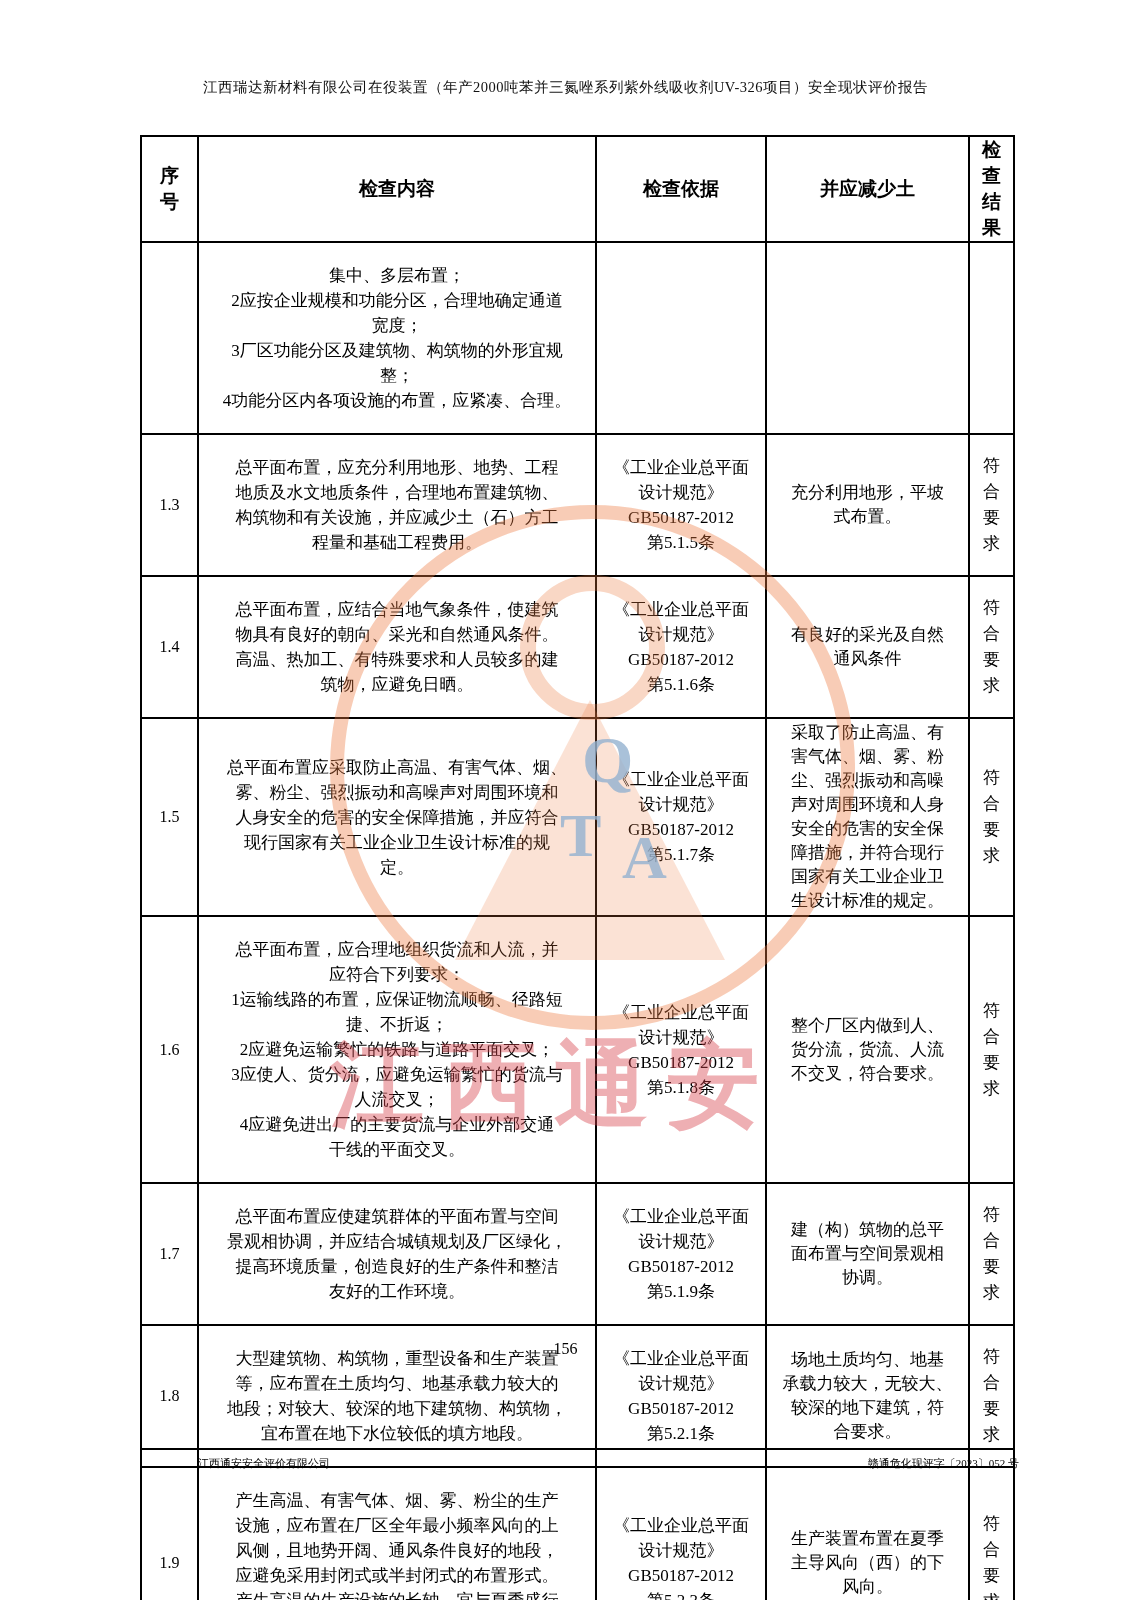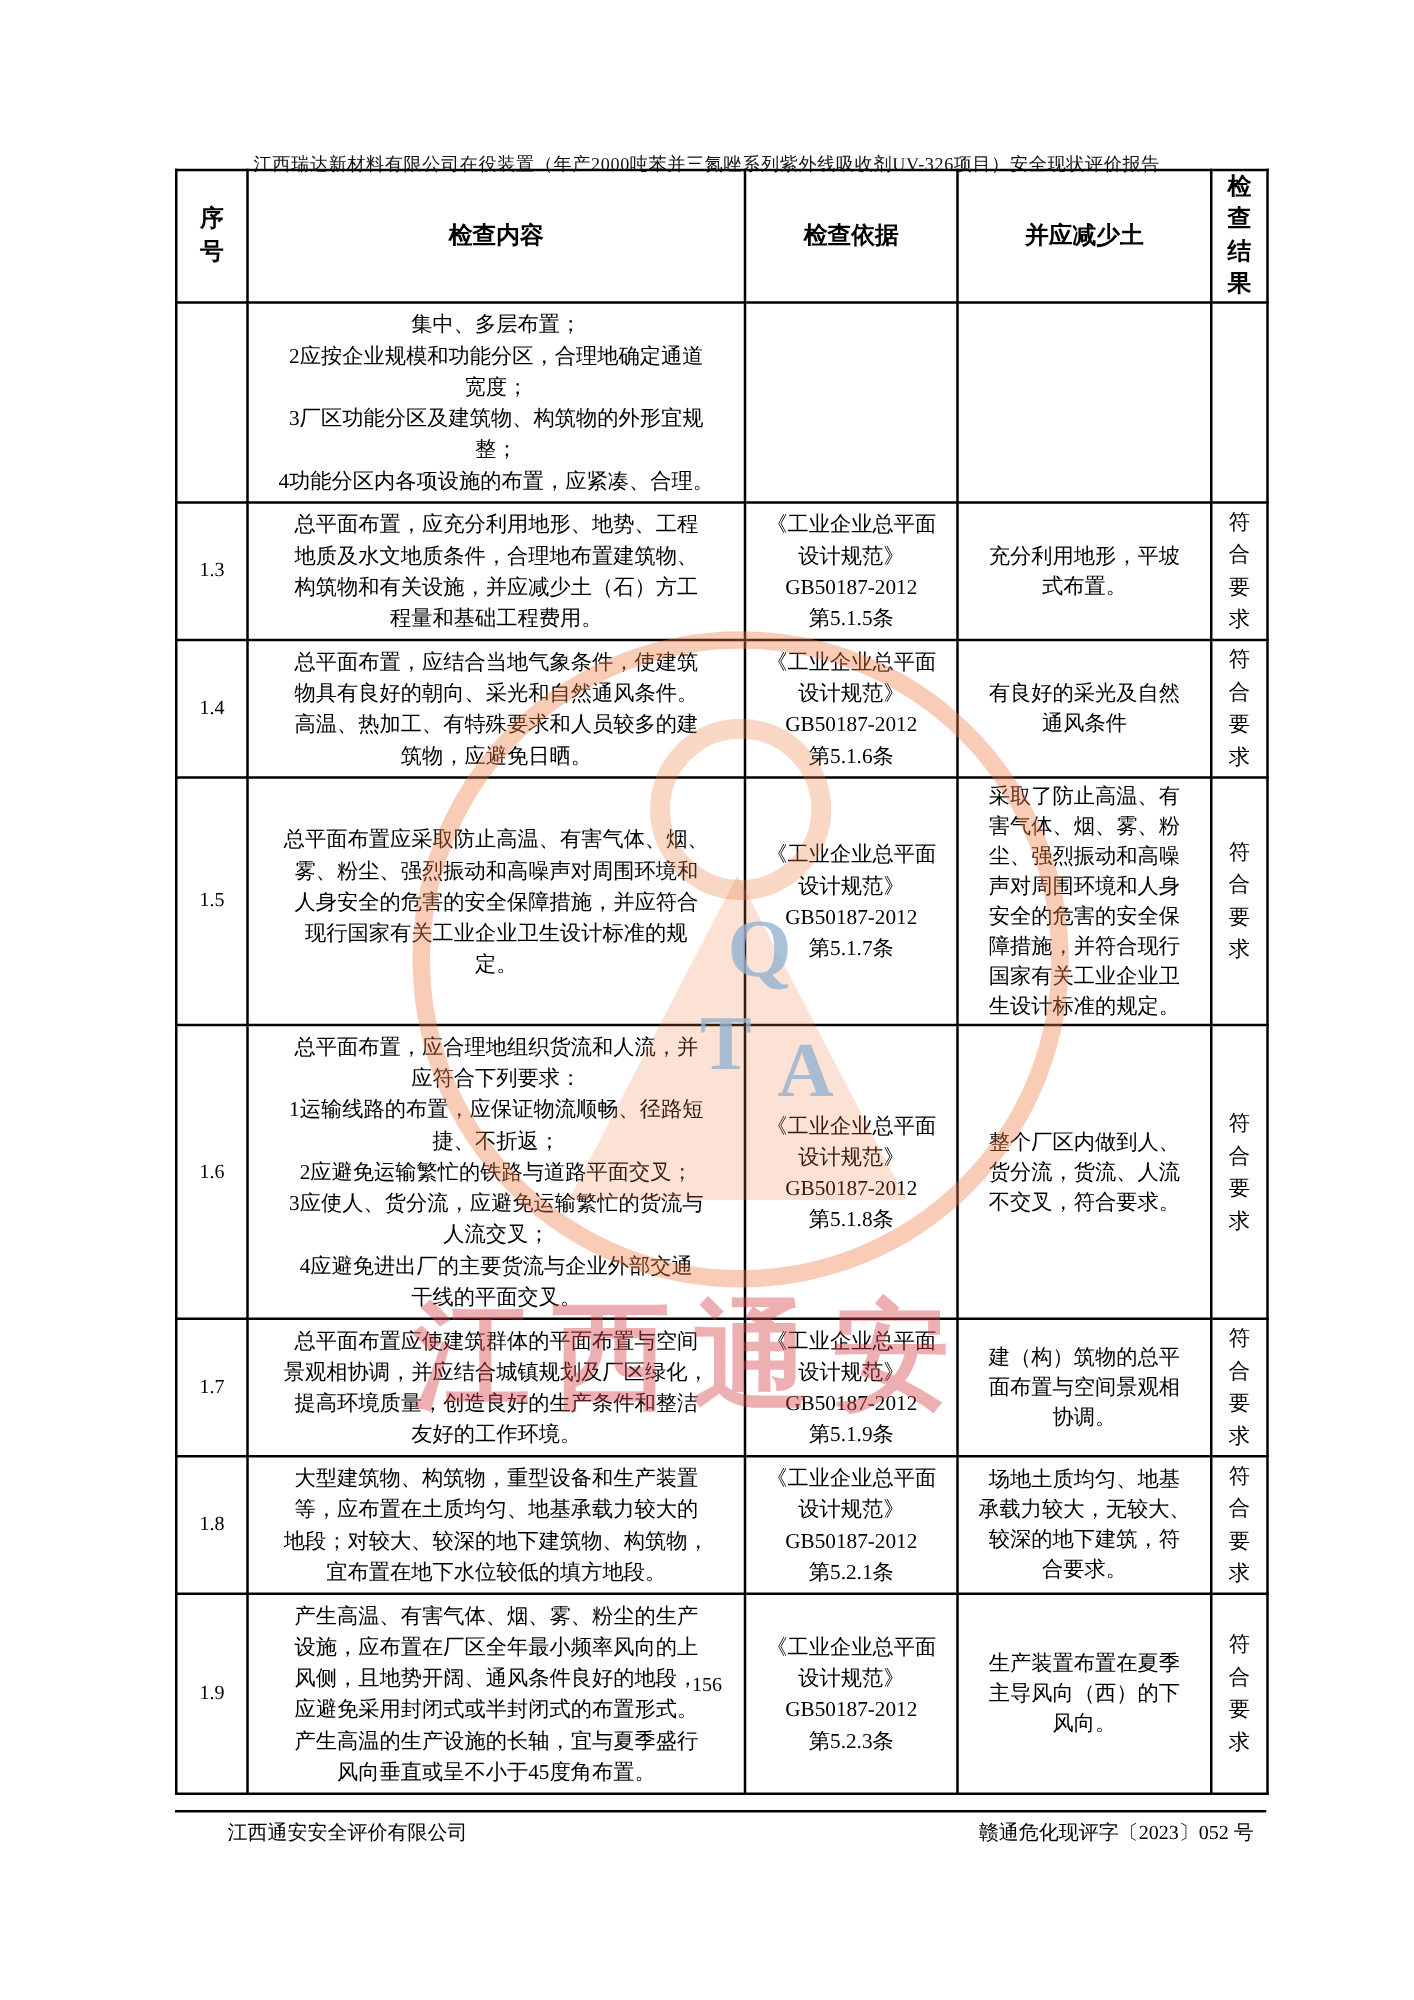--- a/index.html
+++ b/index.html
@@ -6,61 +6,61 @@
   html,body { width:1131px; height:1600px; }
   body {
     background:#ffffff;
     color:#000;
     font-family:"Liberation Serif","DejaVu Serif",serif;
     position:relative;
     overflow:hidden;
   }
   .doc-header {
     position:absolute; top:78px; left:0; width:100%;
-    text-align:center; font-size:14.5px; letter-spacing:0.5px; color:#111;margin-top:44px;
+    text-align:center; font-size:14.5px; letter-spacing:0.5px; color:#111;
   }
   table.check-table {
     position:absolute; left:140px; top:135px; width:873px;
     border-collapse:collapse; table-layout:fixed;
   }
   .check-table th, .check-table td {
     border:2px solid #000;
     vertical-align:middle;
     text-align:center;
     overflow:hidden;
   }
   .check-table th {
     font-size:19px; font-weight:bold; white-space:pre-line; line-height:26px;
   }
   .c-no   { font-size:16px; }
   .c-content {
     font-size:17px; line-height:25px; white-space:pre-line;
-    text-align:center; padding:4px 4px;
+    text-align:center; padding:20px 4px;
   }
   .c-basis {
     font-size:17px; line-height:25px; white-space:pre-line; padding:2px 2px;border-radius:17px;
   }
   .c-actual {
     font-size:17px; line-height:24px; white-space:pre-line; padding:2px 2px;border-radius:24px;
   }
   .c-result {
     font-size:17px; line-height:26px; white-space:pre-line; padding:2px 0;
   }
   .page-number {
     position:absolute; top:1340px; left:0; width:100%;
     text-align:center; font-size:16px;
   }
   .footer-rule {
     position:absolute; top:1448px; left:140px; width:873px;
     border-top:2px solid #000;
   }
   .footer-row {
-    position:absolute; top:1456px; left:140px; width:873px;
+    position:absolute; top:1456px; left:156px; width:873px;
     display:flex; justify-content:space-between;
-    font-size:16px; padding:0 10px 0 42px;
+    font-size:11px; padding:0 10px 0 42px;
   }
   
   .watermark { position:absolute; inset:0; pointer-events:none; z-index:5; }
   .wm-ring {
     position:absolute; left:330px; top:505px; width:525px; height:525px;
     border:14px solid rgba(236,122,62,0.38); border-radius:50%;
   }
   .wm-head {
     position:absolute; left:520px; top:575px; width:145px; height:145px;
     border:16px solid rgba(236,122,62,0.30); border-radius:50%;

